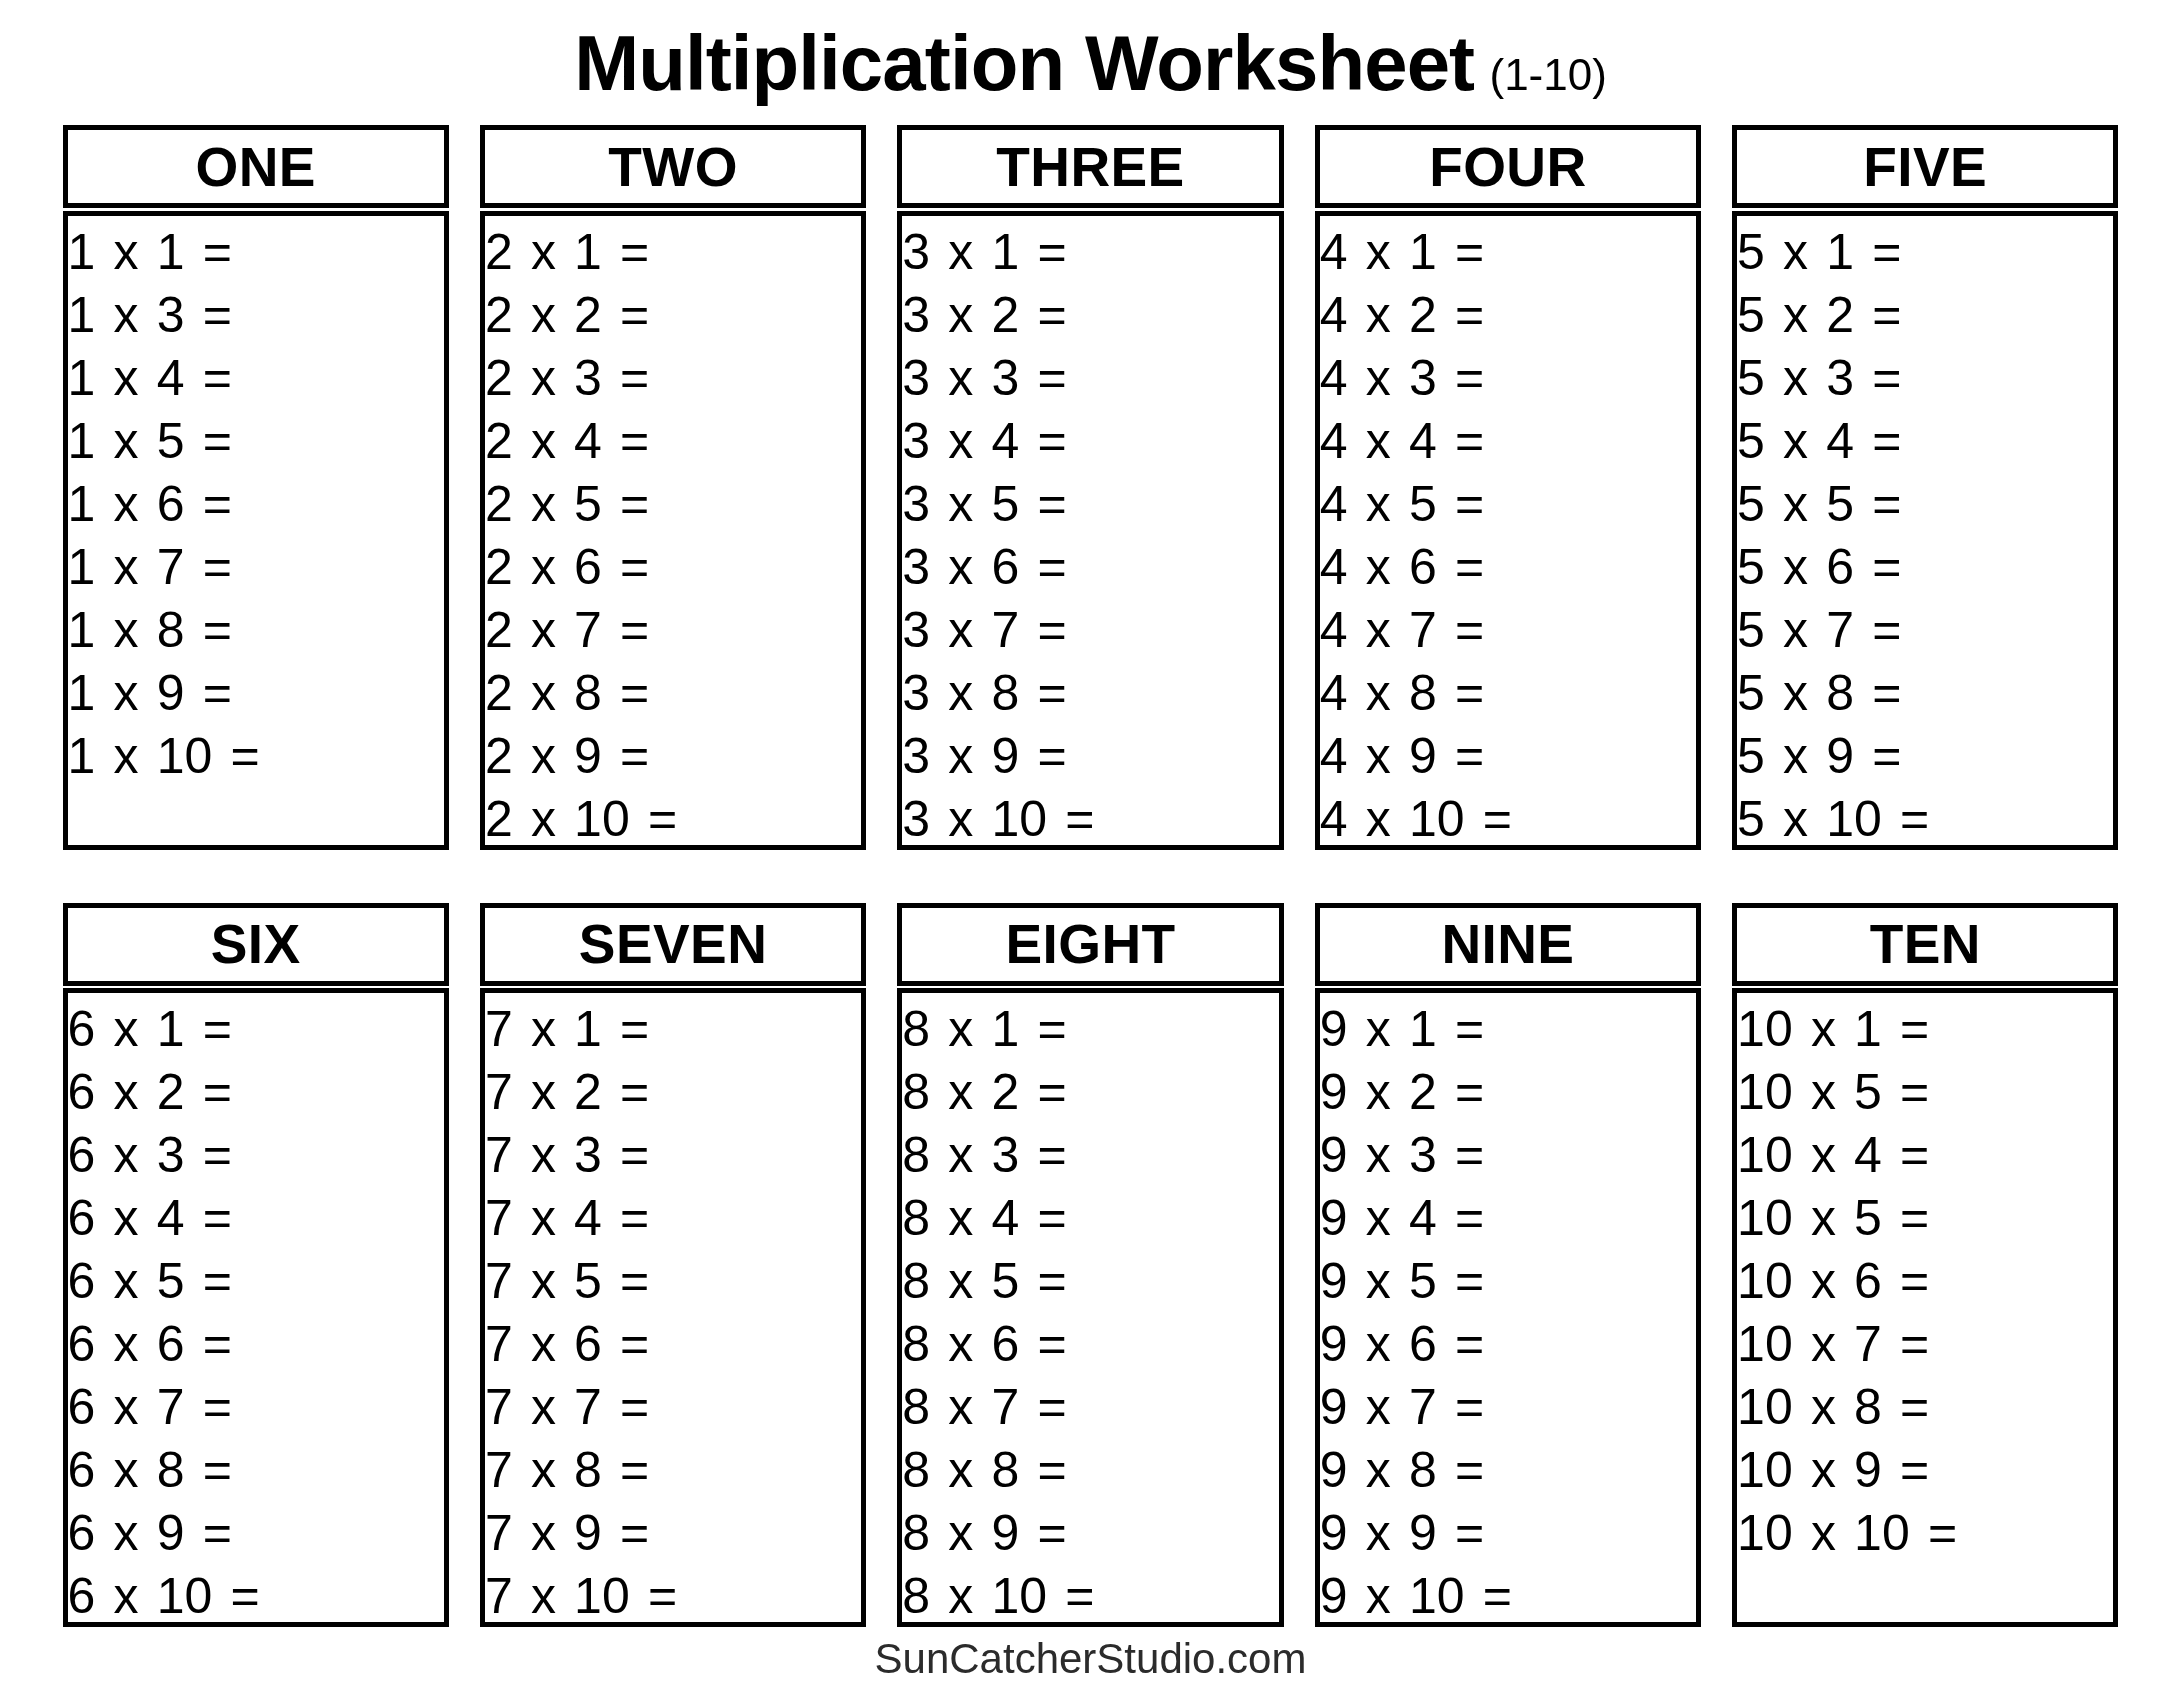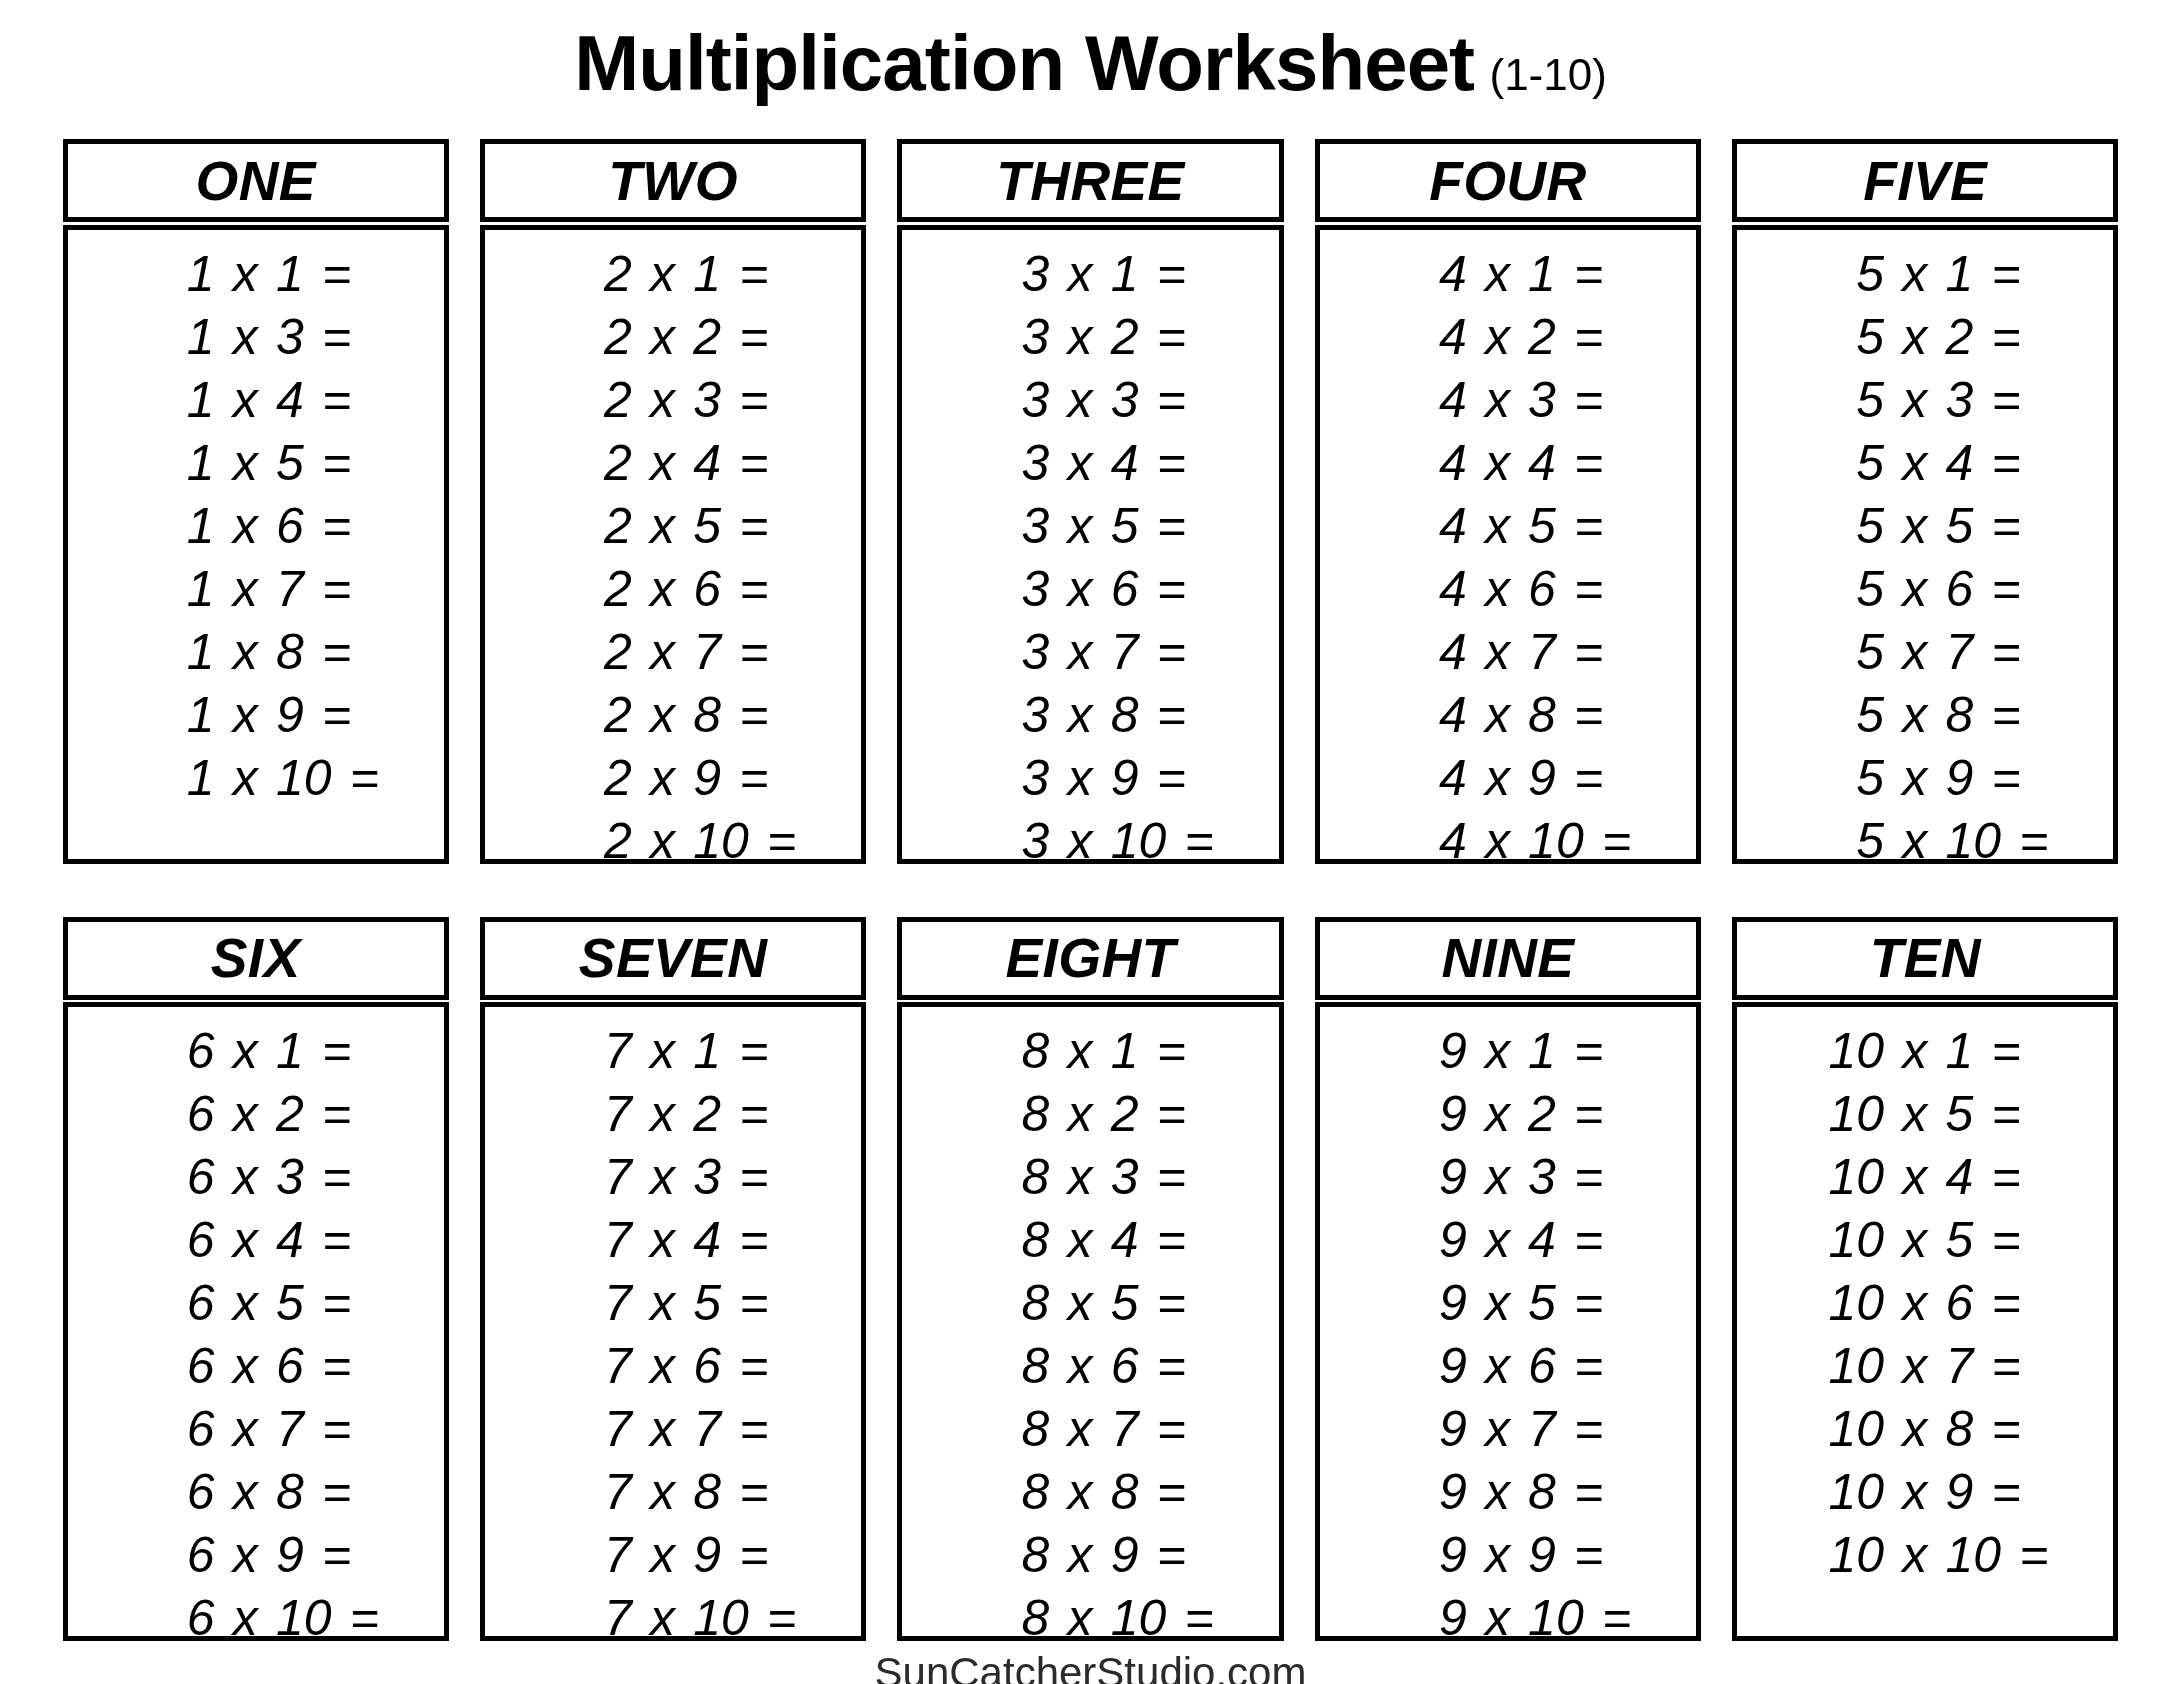--- a/index.html
+++ b/index.html
@@ -25,26 +25,25 @@
   }
   .title .suffix {
     font-weight: 400;
     font-size: 44px;
     letter-spacing: 0;
     margin-left: 15.3px;
   }
 
   .tables {
     width: 2056px;
-    margin: 20px auto 0 auto;
+    margin: 6px auto 0 auto;
     display: grid;
     grid-template-columns: repeat(5, 1fr);
     column-gap: 31px;
     row-gap: 53px;
-    font-style: italic;
   }
 
   .col { display: block; }
 
   .head {
     box-sizing: border-box;
     border: 5.1px solid #000;
     height: 83px;
     margin-bottom: 2.6px;
     display: flex;
@@ -53,23 +52,23 @@
     font-size: 55px;
     font-weight: 700;
     letter-spacing: 0.4px;
   }
 
   .tbody {
     box-sizing: border-box;
     border: 5.1px solid #000;
     height: 639px;
     display: flex;
-    justify-content: flex-end;
+    justify-content: flex-start;
     align-items: flex-start;
-    padding-top: 13px;
+    padding-top: 5px;
   }
 
   .rows { width: max-content; }
 
   .row {
     font-size: 50px;
     line-height: 63px;
     text-align: left;
     white-space: pre;
     word-spacing: 4.3px;

